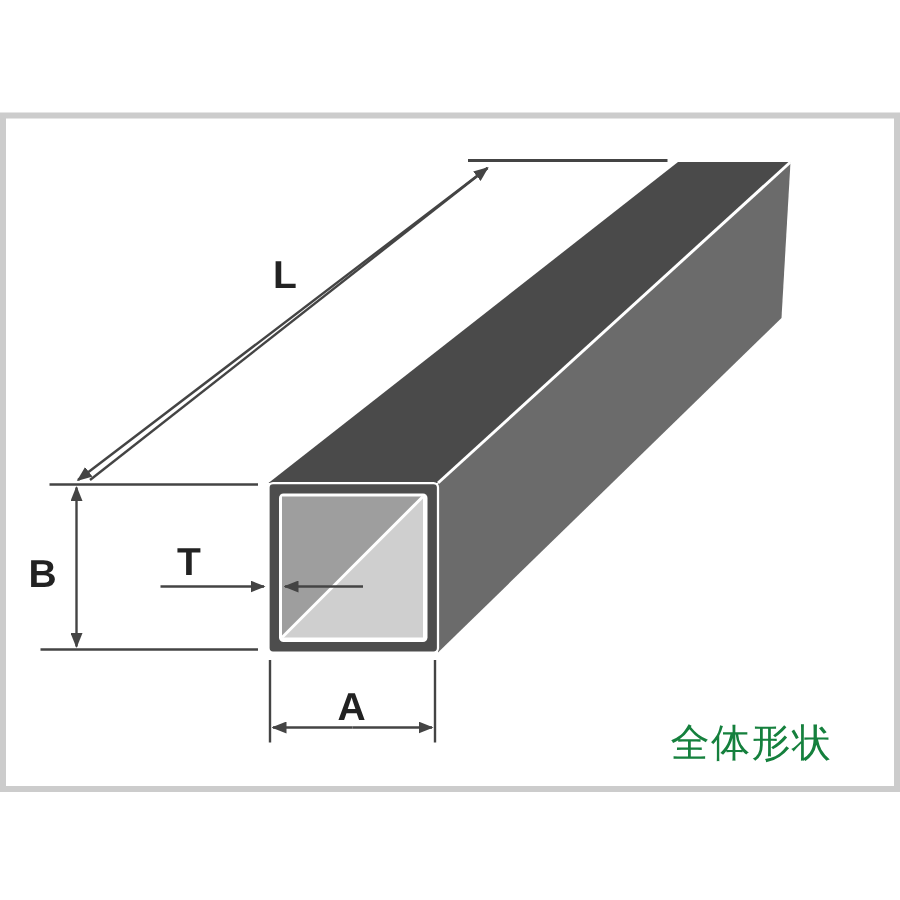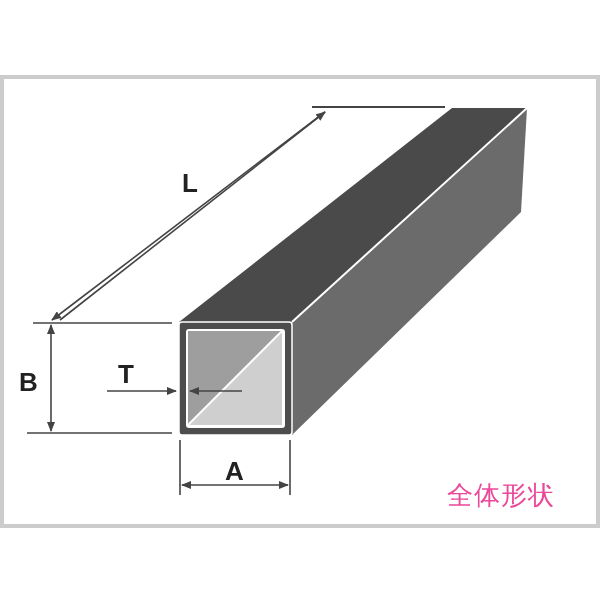--- a/index.html
+++ b/index.html
@@ -1,20 +1,20 @@
 <!DOCTYPE html>
 <html><head>
 <meta charset="utf-8">
 <style>
   html,body{margin:0;padding:0;background:#ffffff;}
   body{width:600px;height:600px;position:relative;overflow:hidden;font-family:"Liberation Sans",sans-serif;}
   .frame{position:absolute;left:0;top:75px;width:592px;height:445px;border:4px solid #cccccc;border-left-width:4px;box-sizing:content-box;background:#fff;}
   svg{position:absolute;left:0;top:0;}
   .lbl{position:absolute;font-weight:bold;color:#222;font-size:26px;line-height:1;}
-  .caption{position:absolute;left:447px;top:478px;font-size:26px;color:#ec4899;font-family:"DejaVu Sans",sans-serif;letter-spacing:1px;}
+  .caption{position:absolute;left:447px;top:478px;font-size:26px;color:#15803d;font-family:"DejaVu Sans",sans-serif;letter-spacing:1px;}
 </style>
 </head>
 <body>
 
 <div class="frame"></div>
 
 <svg width="600" height="600" viewBox="0 0 600 600">
   <defs>
     <marker id="arr" markerWidth="10" markerHeight="8" refX="9" refY="4" orient="auto" markerUnits="userSpaceOnUse">
       <path d="M0,0 L10,4 L0,8 Z" fill="#444"></path>

